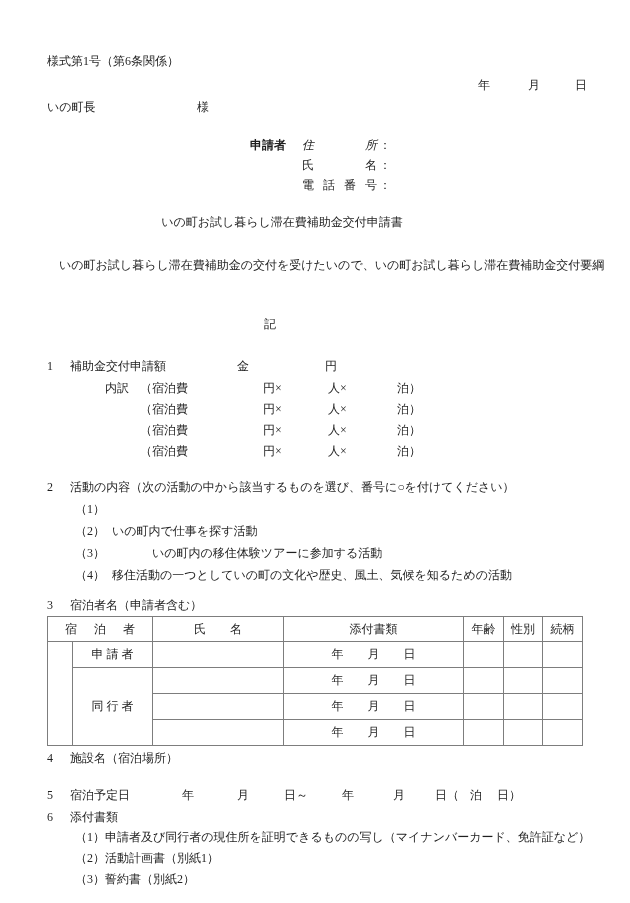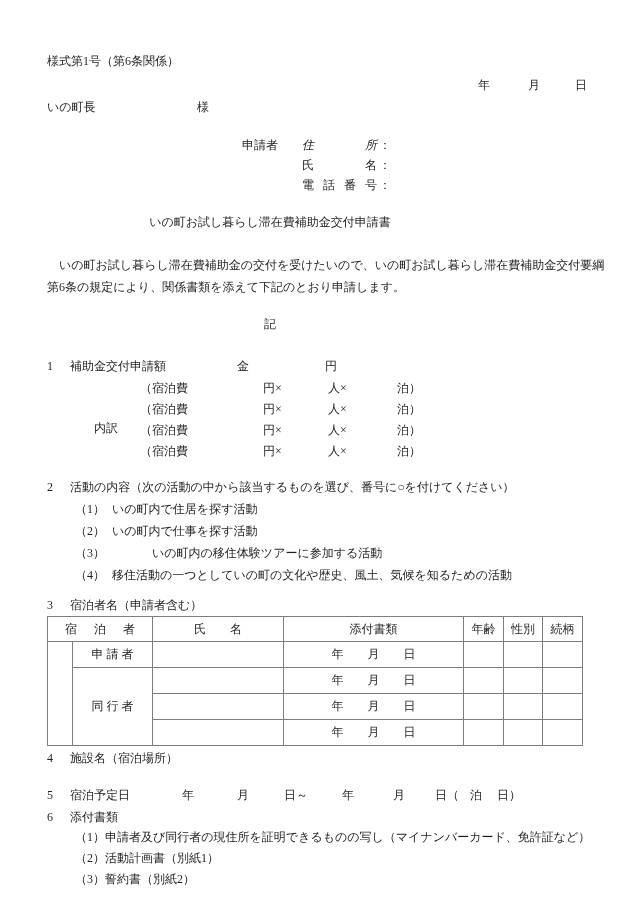--- a/index.html
+++ b/index.html
@@ -65,52 +65,49 @@
     <span class="abs" style="left:528px;">月</span>
     <span class="abs" style="left:575px;">日</span>
   </div>
 
   <div class="line" style="top:99px;">
     <span class="abs" style="left:47px;">いの町長</span>
     <span class="abs" style="left:197px;">様</span>
   </div>
 
   <div class="line" style="top:137px;">
-    <span class="abs" style="left:242px;">申請者</span>
+    <span class="abs" style="left:250px;font-weight:bold;">申請者</span>
     <span class="abs jlabel" style="left:302px;font-style:italic;">住所</span>
     <span class="abs" style="left:379px;">：</span>
   </div>
   <div class="line" style="top:157px;">
     <span class="abs jlabel" style="left:302px;">氏名</span>
     <span class="abs" style="left:379px;">：</span>
   </div>
   <div class="line" style="top:177px;">
     <span class="abs jlabel" style="left:302px;">電話番号</span>
     <span class="abs" style="left:379px;">：</span>
   </div>
 
-  <div class="line center" style="top:214px;">いの町お試し暮らし滞在費補助金交付申請書</div>
+  <div class="line center" style="top:214px;padding-left:12px;">いの町お試し暮らし滞在費補助金交付申請書</div>
 
   <div class="line" style="top:257px;">
     <span class="abs" style="left:59px;">いの町お試し暮らし滞在費補助金の交付を受けたいので、いの町お試し暮らし滞在費補助金交付要綱</span>
-  </div>
-  <div class="line" style="top:279px;">
-    <span class="abs" style="left:47px;">第6条の規定により、関係書類を添えて下記のとおり申請します。</span>
   </div>
 
   <div class="line center" style="top:316px;">記</div>
 
   <div class="line" style="top:358px;">
     <span class="abs" style="left:47px;">1</span>
     <span class="abs" style="left:70px;">補助金交付申請額</span>
     <span class="abs" style="left:237px;">金</span>
     <span class="abs" style="left:325px;">円</span>
   </div>
   <div class="line" style="top:380px;">
-    <span class="abs" style="left:94px;margin-top:40px;">内訳</span>
+    <span class="abs" style="left:105px;">内訳</span>
     <span class="abs" style="left:140px;">（宿泊費</span>
     <span class="abs" style="left:263px;">円×</span>
     <span class="abs" style="left:328px;">人×</span>
     <span class="abs" style="left:397px;">泊）</span>
   </div>
   <div class="line" style="top:401px;">
     <span class="abs" style="left:140px;">（宿泊費</span>
     <span class="abs" style="left:263px;">円×</span>
     <span class="abs" style="left:328px;">人×</span>
     <span class="abs" style="left:397px;">泊）</span>
@@ -127,21 +124,20 @@
     <span class="abs" style="left:328px;">人×</span>
     <span class="abs" style="left:397px;">泊）</span>
   </div>
 
   <div class="line" style="top:479px;">
     <span class="abs" style="left:47px;">2</span>
     <span class="abs" style="left:70px;">活動の内容（次の活動の中から該当するものを選び、番号に○を付けてください）</span>
   </div>
   <div class="line" style="top:501px;">
     <span class="abs" style="left:75px;">（1）</span>
-    <span class="abs" style="left:112px;">いの町内で住居を探す活動</span>
   </div>
   <div class="line" style="top:523px;">
     <span class="abs" style="left:75px;">（2）</span>
     <span class="abs" style="left:112px;">いの町内で仕事を探す活動</span>
   </div>
   <div class="line" style="top:545px;">
     <span class="abs" style="left:75px;">（3）</span>
     <span class="abs" style="left:112px;margin-left:40px;">いの町内の移住体験ツアーに参加する活動</span>
   </div>
   <div class="line" style="top:567px;">

